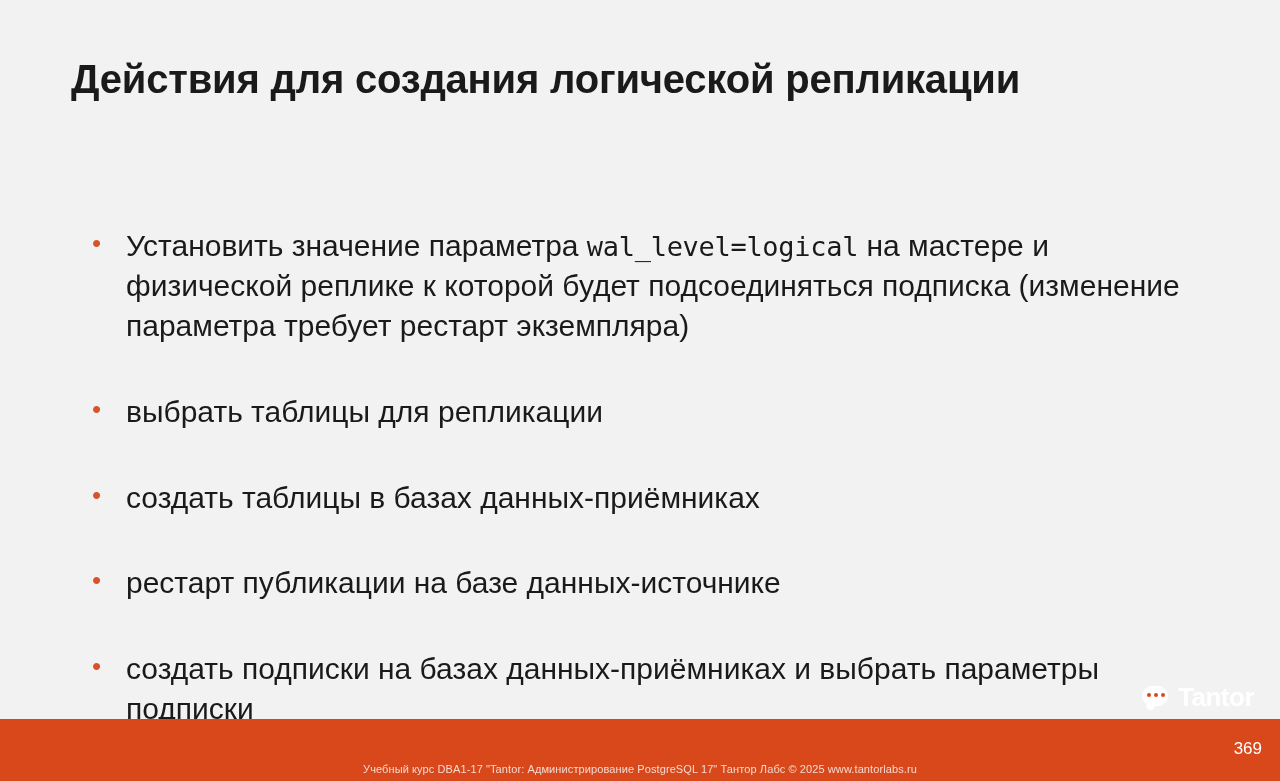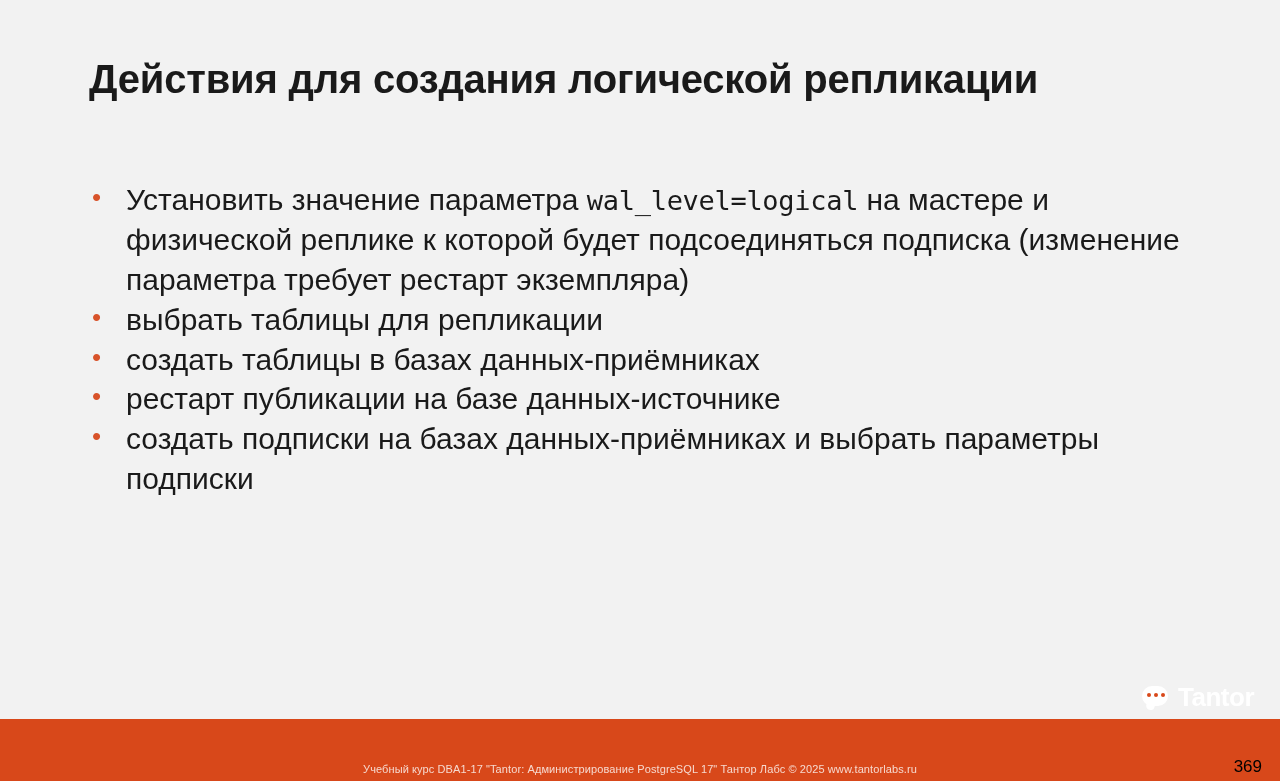--- a/index.html
+++ b/index.html
@@ -17,21 +17,21 @@
   }
 
   .slide {
     position: absolute;
     inset: 0;
     background: #f2f2f2;
   }
 
   .slide-title {
     position: absolute;
-    left: 89px;
+    left: 71px;
     top: 56px;
     width: 1120px;
     font-size: 40px;
     font-weight: bold;
     color: #1a1a1a;
     letter-spacing: -0.2px;
     line-height: 1.15;
   }
 
   .content {
@@ -47,20 +47,21 @@
     padding: 0;
   }
 
   ul.bullets > li {
     position: relative;
     padding-left: 42px;
     font-size: 30px;
     line-height: 1.33;
     color: #1a1a1a;
     margin-bottom: 0px;
+    margin-top: 46px;
   }
 
   ul.bullets > li::before {
     content: "•";
     position: absolute;
     left: 8px;
     top: -2px;
     color: #d8532a;
     font-size: 26px;
     line-height: 1.5;
@@ -88,23 +89,23 @@
     bottom: 6px;
     text-align: center;
     font-size: 11px;
     color: #f6d9cf;
     letter-spacing: 0.1px;
   }
 
   .page-number {
     position: absolute;
     right: 18px;
-    bottom: 4px;
+    bottom: 22px;
     font-size: 17px;
-    color: #000000;
+    color: #ffffff;
   }
 
   .logo {
     position: absolute;
     right: 26px;
     bottom: 68px;
     display: flex;
     align-items: center;
     gap: 6px;
   }

